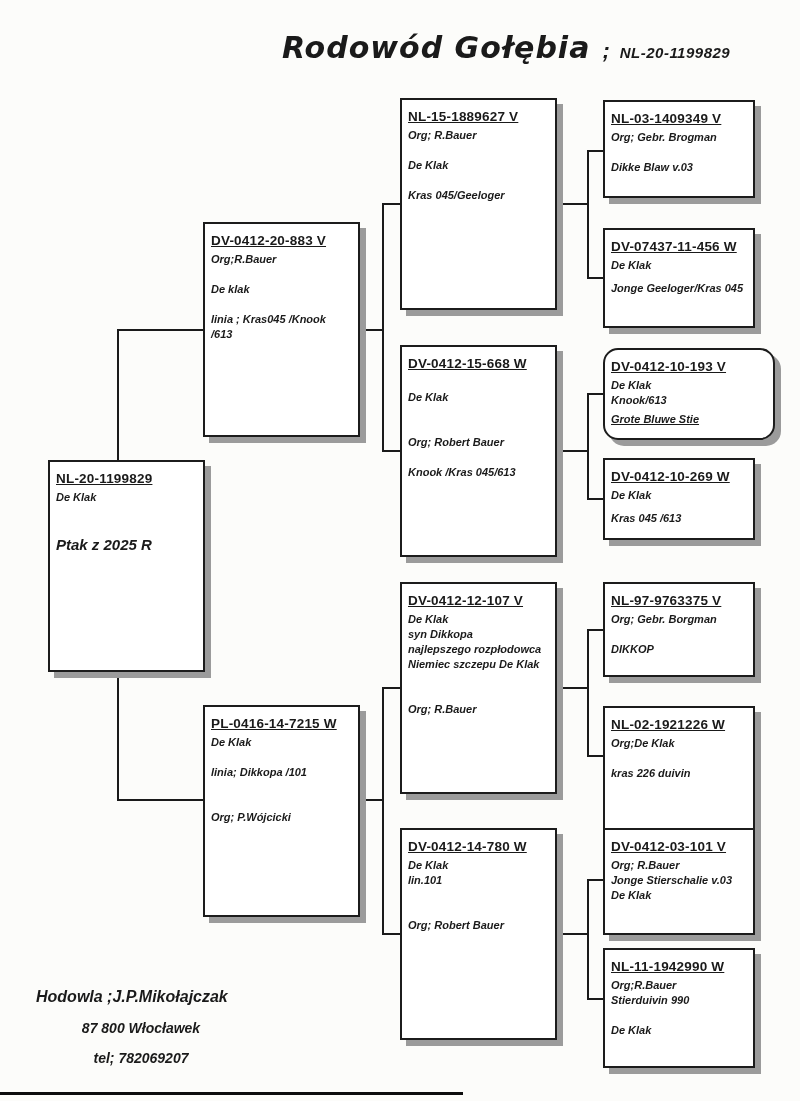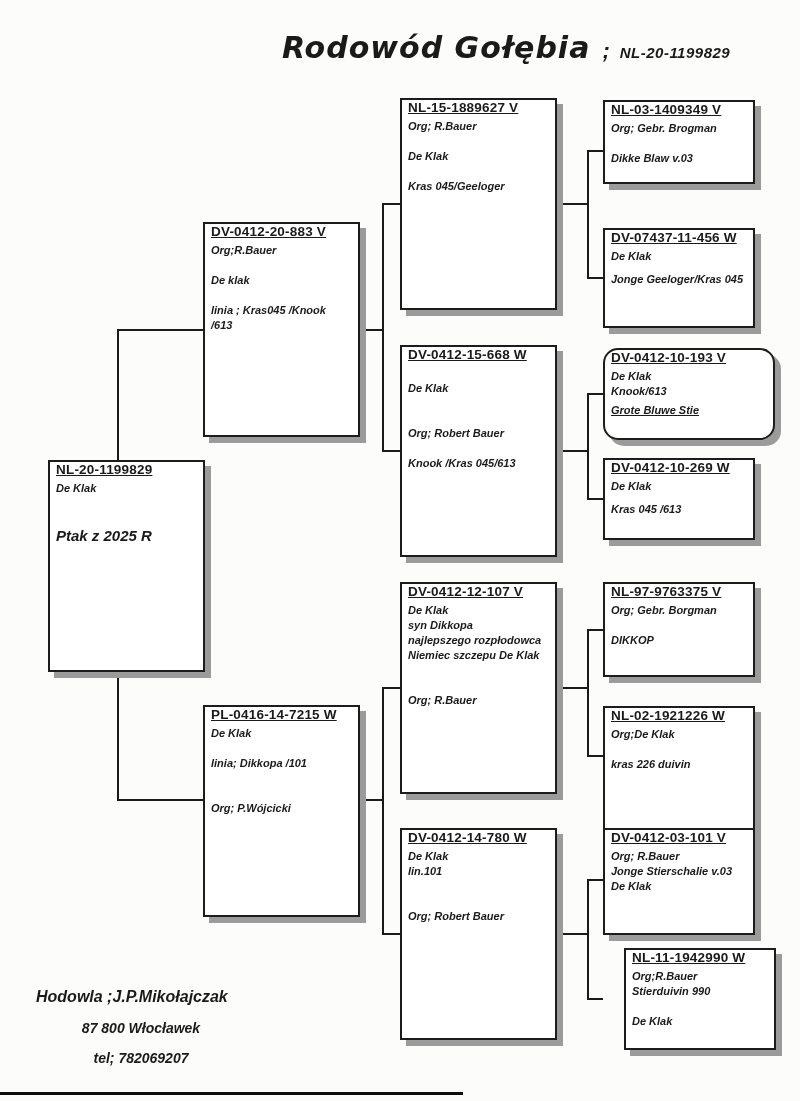--- a/index.html
+++ b/index.html
@@ -18,21 +18,21 @@
     font-family:"DejaVu Sans", sans-serif;
     font-size:30px; font-weight:bold; font-style:italic; letter-spacing:1px;margin-left:40px;
   }
   .title-sep { font-size:22px; font-weight:bold; font-style:italic; margin:0 10px 0 12px; }
   .title-ring { font-size:15px; font-weight:bold; font-style:italic; letter-spacing:.5px; }
 
   .pbox {
     position:absolute; z-index:1; box-sizing:border-box;
     background:#fff; border:2px solid #1c1c1c;
     box-shadow:6px 6px 0 0 #9b9b9b;
-    padding:0 6px;
+    padding:9px 6px;
   }
   .pbox-header {
     font-size:13.5px; font-weight:bold; text-decoration:underline;
     letter-spacing:.2px; margin-bottom:4px; white-space:nowrap;
   }
   .pbox-line {
     font-size:11px; font-weight:bold; font-style:italic;
     min-height:15px; line-height:15px;
   }
   .pbox-line.big { font-size:15px; line-height:20px; margin-top:15px; }
@@ -40,28 +40,28 @@
   .pbox-line.mt4 { margin-top:4px;text-decoration:underline; }
 
   
   .b-subject { left:48px;  top:460px; width:157px; height:212px; }
   .b-father  { left:203px; top:222px; width:157px; height:215px; }
   .b-mother  { left:203px; top:705px; width:157px; height:212px; }
   .b-ff  { left:400px; top:98px;  width:157px; height:212px; }
   .b-fm  { left:400px; top:345px; width:157px; height:212px; }
   .b-mf  { left:400px; top:582px; width:157px; height:212px; }
   .b-mm  { left:400px; top:828px; width:157px; height:212px; }
-  .b-fff { left:603px; top:100px; width:152px; height:84px; }
+  .b-fff { left:603px; top:100px; width:152px; height:98px; }
   .b-ffm { left:603px; top:228px; width:152px; height:100px; }
   .b-fmf { left:603px; top:348px; width:172px; height:92px;border-radius:15px;  }
   .b-fmm { left:603px; top:458px; width:152px; height:82px;  }
   .b-mff { left:603px; top:582px; width:152px; height:95px;  }
   .b-mfm { left:603px; top:706px; width:152px; height:124px; }
   .b-mmf { left:603px; top:828px; width:152px; height:107px; }
-  .b-mmm { left:624px; top:948px; width:152px; height:102px; }
+  .b-mmm { left:603px; top:948px; width:152px; height:120px; }
 
   .footer {
     position:absolute; left:36px; top:988px; width:210px; z-index:2;
     font-style:italic; font-weight:bold;
   }
   .footer-line1 { font-size:16px; white-space:nowrap; }
   .footer-line2, .footer-line3 { font-size:14px; text-align:center; margin-top:14px; }
 
   .scan-strip { position:absolute; left:0; top:1092px; width:463px; height:3px; background:#0d0d0d; z-index:2; }
 </style>

